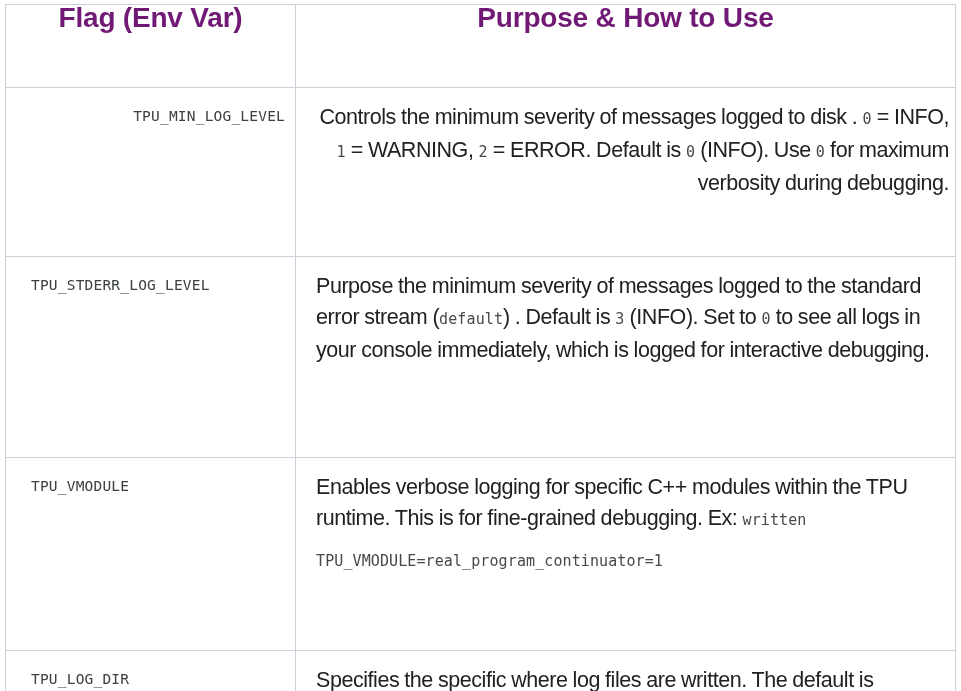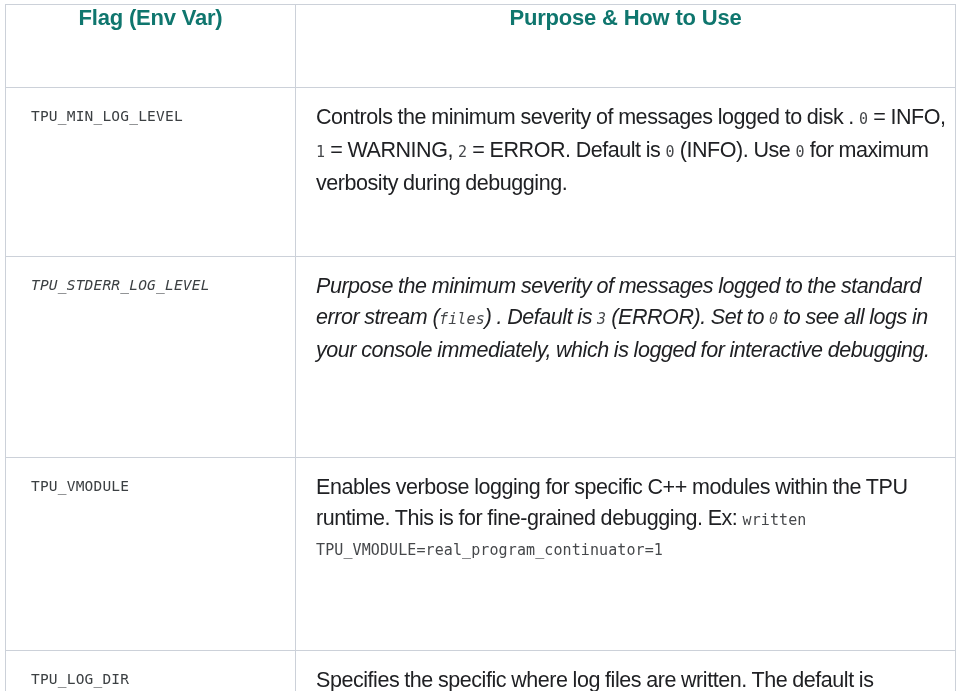--- a/index.html
+++ b/index.html
@@ -42,23 +42,23 @@
   
   thead th {
     height: 82px;
     padding: 0;
     text-align: center;
     vertical-align: middle;
   }
   .hdr-text {
     font-family: "Liberation Sans", sans-serif;
     font-weight: bold;
-    font-size: 22px;
+    font-size: 28px;
     line-height: 26px;
-    color: #0f766e;
+    color: #701a75;
     letter-spacing: -0.2px;
   }
 
   
   td.flag-cell {
     padding: 18px 10px 10px 25px;
   }
   .flag-name {
     font-family: "DejaVu Sans Mono", monospace;
     font-size: 14.5px;
@@ -84,26 +84,26 @@
   .code-block {
     font-family: "DejaVu Sans Mono", monospace;
     font-size: 15px;
     color: #46484b;
     letter-spacing: 0.1px;
     white-space: pre-wrap;
   }
   .code-block {
     display: block;
     line-height: 24px;
-    margin-top: 2px;
+    margin-top: 13px;
   }
 
   
-  tr.row-0 td { height: 140px; }
-  tr.row-1 td { height: 172px; font-style: italic; }
+  tr.row-0 td { height: 140px; text-align: right; }
+  tr.row-1 td { height: 172px; }
   tr.row-2 td { height: 164px; }
   tr.row-3 td { height: 120px; }
 </style>
 </head>
 <body>
 
 <div class="page">
   <table class="flags-table">
     <colgroup>
       <col class="c1">
@@ -122,21 +122,21 @@
     <tbody>
         <tr class="row-0">
           <td class="flag-cell"><span class="flag-name">TPU_MIN_LOG_LEVEL</span></td>
           <td class="purpose-cell">
             <div class="purpose-text"><span>Controls the minimum severity of messages logged to disk . </span><code>0</code><span> = INFO, </span><code>1</code><span> = WARNING, </span><code>2</code><span> = ERROR. Default is </span><code>0</code><span> (INFO). Use </span><code>0</code><span> for maximum verbosity during debugging.</span></div>
           </td>
         </tr>
         <tr class="row-1">
           <td class="flag-cell"><span class="flag-name">TPU_STDERR_LOG_LEVEL</span></td>
           <td class="purpose-cell">
-            <div class="purpose-text"><span>Purpose the minimum severity of messages logged to the standard error stream (</span><code>files</code><span>) . Default is </span><code>3</code><span> (ERROR). Set to </span><code>0</code><span> to see all logs in your console immediately, which is logged for interactive debugging.</span></div>
+            <div class="purpose-text"><span>Purpose the minimum severity of messages logged to the standard error stream (</span><code>default</code><span>) . Default is </span><code>3</code><span> (INFO). Set to </span><code>0</code><span> to see all logs in your console immediately, which is logged for interactive debugging.</span></div>
           </td>
         </tr>
         <tr class="row-2">
           <td class="flag-cell"><span class="flag-name">TPU_VMODULE</span></td>
           <td class="purpose-cell">
             <div class="purpose-text"><span>Enables verbose logging for specific C++ modules within the TPU runtime. This is for fine-grained debugging. Ex: </span><code>written</code><code class="code-block">TPU_VMODULE=real_program_continuator=1</code></div>
           </td>
         </tr>
         <tr class="row-3">
           <td class="flag-cell"><span class="flag-name">TPU_LOG_DIR</span></td>

